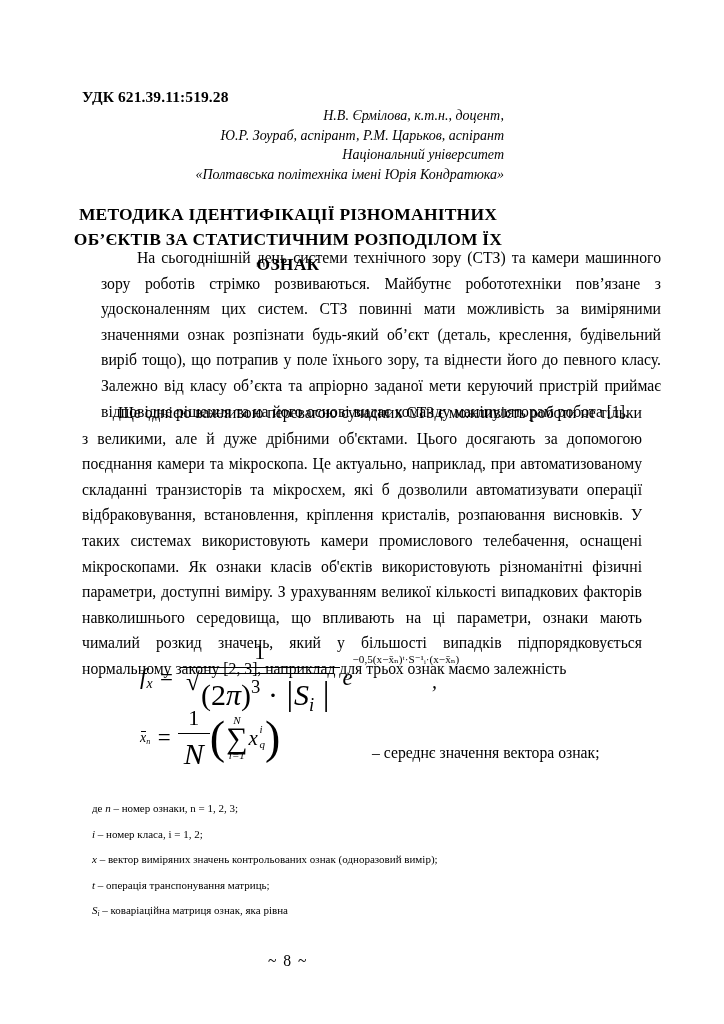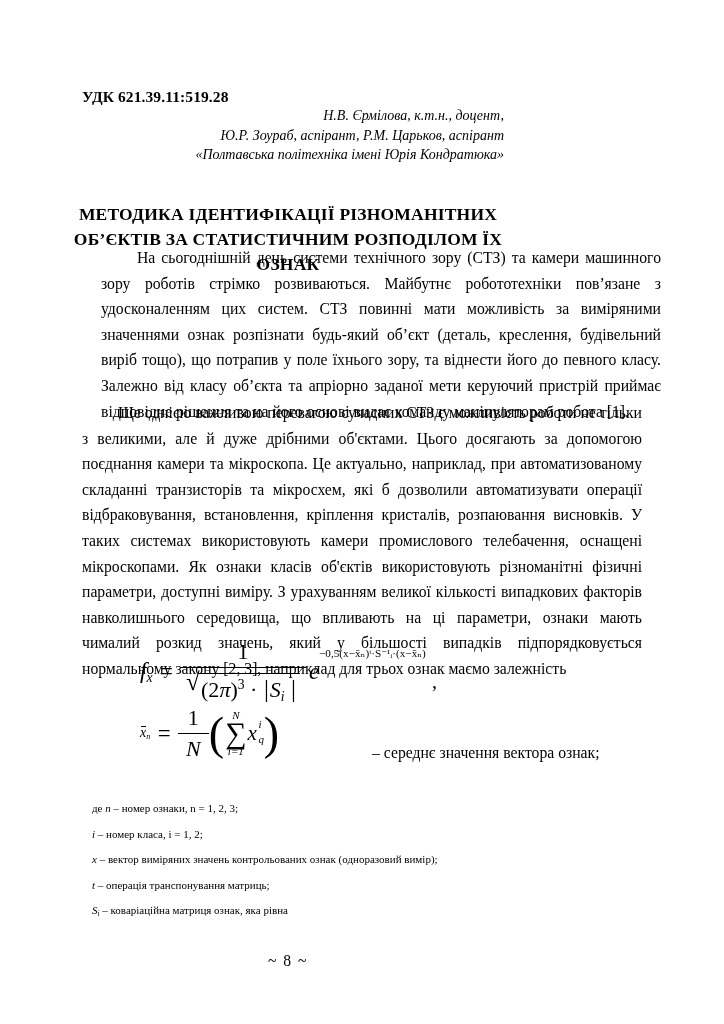--- a/index.html
+++ b/index.html
@@ -128,21 +128,21 @@
     padding: 0 10px 1px 10px;
   }
   .frac .bar {
     display: block;
     border-top: 1.6px solid #000;
     height: 0;
     margin: 1px 0 2px 0;
   }
   .frac .den {
     display: block;
-    font-size: 22px;
+    font-size: 30px;
     padding: 1px 6px 0 6px;
     white-space: nowrap;
   }
   .radic {
     display: inline-block;
     position: relative;
     padding-left: 13px;
     padding-top: 2px;
   }
   .radic::before {
@@ -276,20 +276,21 @@
 </head>
 <body>
 
 <div class="page">
 
   <div class="udc">УДК 621.39.11:519.28</div>
 
   <div class="authors">
     <div>Н.В. Єрмілова, к.т.н., доцент,</div>
     <div>Ю.Р. Зоураб, аспірант, Р.М. Царьков, аспірант</div>
+    <div>Національний університет</div>
     <div>«Полтавська політехніка імені Юрія Кондратюка»</div>
   </div>
 
   <div class="title">
     <div>МЕТОДИКА ІДЕНТИФІКАЦІЇ РІЗНОМАНІТНИХ</div>
     <div>ОБ’ЄКТІВ  ЗА СТАТИСТИЧНИМ РОЗПОДІЛОМ ЇХ ОЗНАК</div>
   </div>
 
   <div class="body-text p1">
     <p>На сьогоднішній день системи технічного зору (СТЗ) та камери машинного зору роботів стрімко розвиваються. Майбутнє робототехніки пов’язане з удосконаленням цих систем. СТЗ повинні мати можливість за виміряними значеннями ознак розпізнати будь-який об’єкт (деталь, креслення, будівельний виріб тощо), що потрапив у поле їхнього зору, та віднести його до певного класу. Залежно від класу об’єкта та апріорно заданої мети керуючий пристрій приймає відповідне рішення та на його основі видає команду маніпуляторам робота [1].</p>

